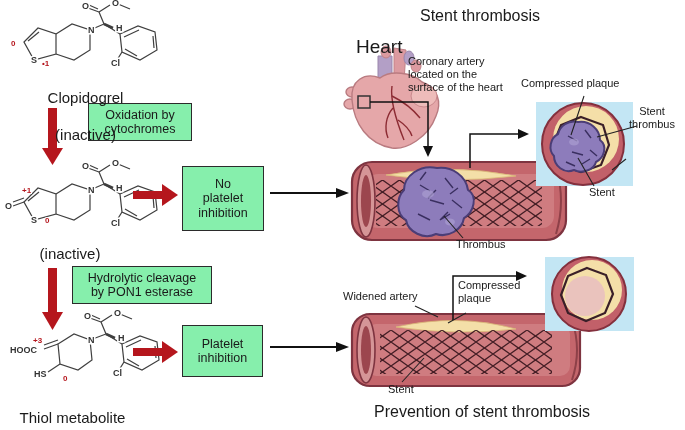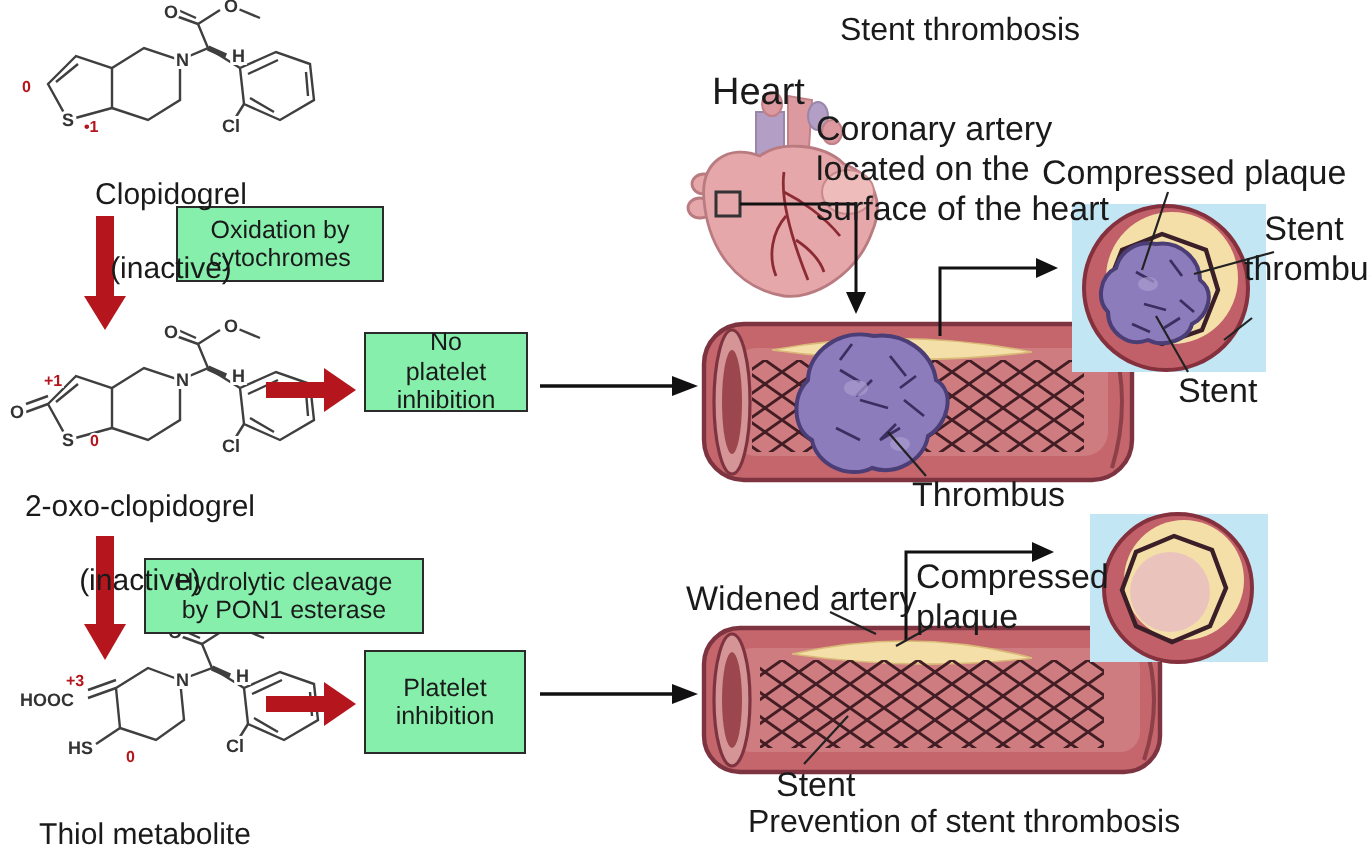--- a/index.html
+++ b/index.html
@@ -1,21 +1,21 @@
 <!DOCTYPE html>
 <html style="--arrowRed: #b5161d; --arteryFill: #c4666c; --arteryStroke: #7e3440; --arteryInner: #cf7c80; --plaque: #f4dfa8; --plaqueEdge: #d9b977; --thrombusFill: #8d7cbb; --thrombusStroke: #4b3d76; --meshColor: #431d24; --blueBox: #c3e6f4; --heartPink: #e5a7a9; --heartOutline: #b97b80; --vesselPurple: #b39fc6; --vesselPink: #dc9aa0; --coronary: #8c2b33; --text: #1a1a1a;"><head>
 <meta charset="utf-8">
 <style>
   html,body{margin:0;padding:0;background:#fff;}
   #canvas{
     position:relative;width:685px;height:430px;background:#fff;overflow:hidden;
     font-family:"Liberation Sans",sans-serif;color:var(--text,#1a1a1a);
   }
   #art{position:absolute;left:0;top:0;}
-  .lbl{position:absolute;font-size:17px;line-height:1.18;white-space:pre-line;color:var(--text,#1a1a1a);}
+  .lbl{position:absolute;font-size:11px;line-height:1.18;white-space:pre-line;color:var(--text,#1a1a1a);}
   .lbl.big{font-size:16px;}
   .lbl.mid{font-size:19px;}
   .lbl.center{text-align:center;}
   .molname{position:absolute;text-align:center;font-size:15px;line-height:1.25;white-space:pre-line;}
   .pbox{
     position:absolute;background:#86efac;border:1.2px solid #2b2b2b;
     display:flex;align-items:center;justify-content:center;text-align:center;
     font-size:12.5px;line-height:1.15;white-space:pre-line;padding:2px;box-sizing:border-box;
   }
   
@@ -228,34 +228,33 @@
       <path class="leader" d="M578,158 L594,186"></path>
       <path class="leader" d="M444,216 L463,238"></path>
       <path class="leader" d="M415,306 L438,317"></path>
       <path class="leader" d="M466,313 L448,323"></path>
       <path class="leader" d="M424,358 L402,382"></path>
     </g>
   </svg>
 
   <div class="pbox" style="left:88px;top:103px;width:104px;height:38px;">Oxidation by
 cytochromes</div>
-  <div class="pbox" style="left:182px;top:166px;width:82px;height:40px;">No
+  <div class="pbox" style="left:182px;top:166px;width:82px;height:65px;">No
 platelet
 inhibition</div>
-  <div class="pbox" style="left:72px;top:266px;width:140px;height:38px;margin-top:13px;">Hydrolytic cleavage
+  <div class="pbox" style="left:72px;top:266px;width:140px;height:38px;">Hydrolytic cleavage
 by PON1 esterase</div>
   <div class="pbox" style="left:182px;top:325px;width:81px;height:52px;">Platelet
 inhibition</div>
 
   <div class="molname" style="left:18px;top:70px;width:135px;">
     <div>Clopidogrel</div>
     <div>(inactive)</div>
   </div>
   <div class="molname" style="left:0px;top:226px;width:140px;">
-    <div>2-oxo-clopidogrel</div>
     <div>(inactive)</div>
   </div>
   <div class="molname" style="left:5px;top:390px;width:135px;">
     <div>Thiol metabolite</div>
     
   </div>
 
   <div class="lbl big" style="left:420px;top:7px;">Stent thrombosis</div>
   <div class="lbl big" style="left:374px;top:403px;">Prevention of stent thrombosis</div>
   <div class="lbl mid" style="left:356px;top:36px;">Heart</div>

